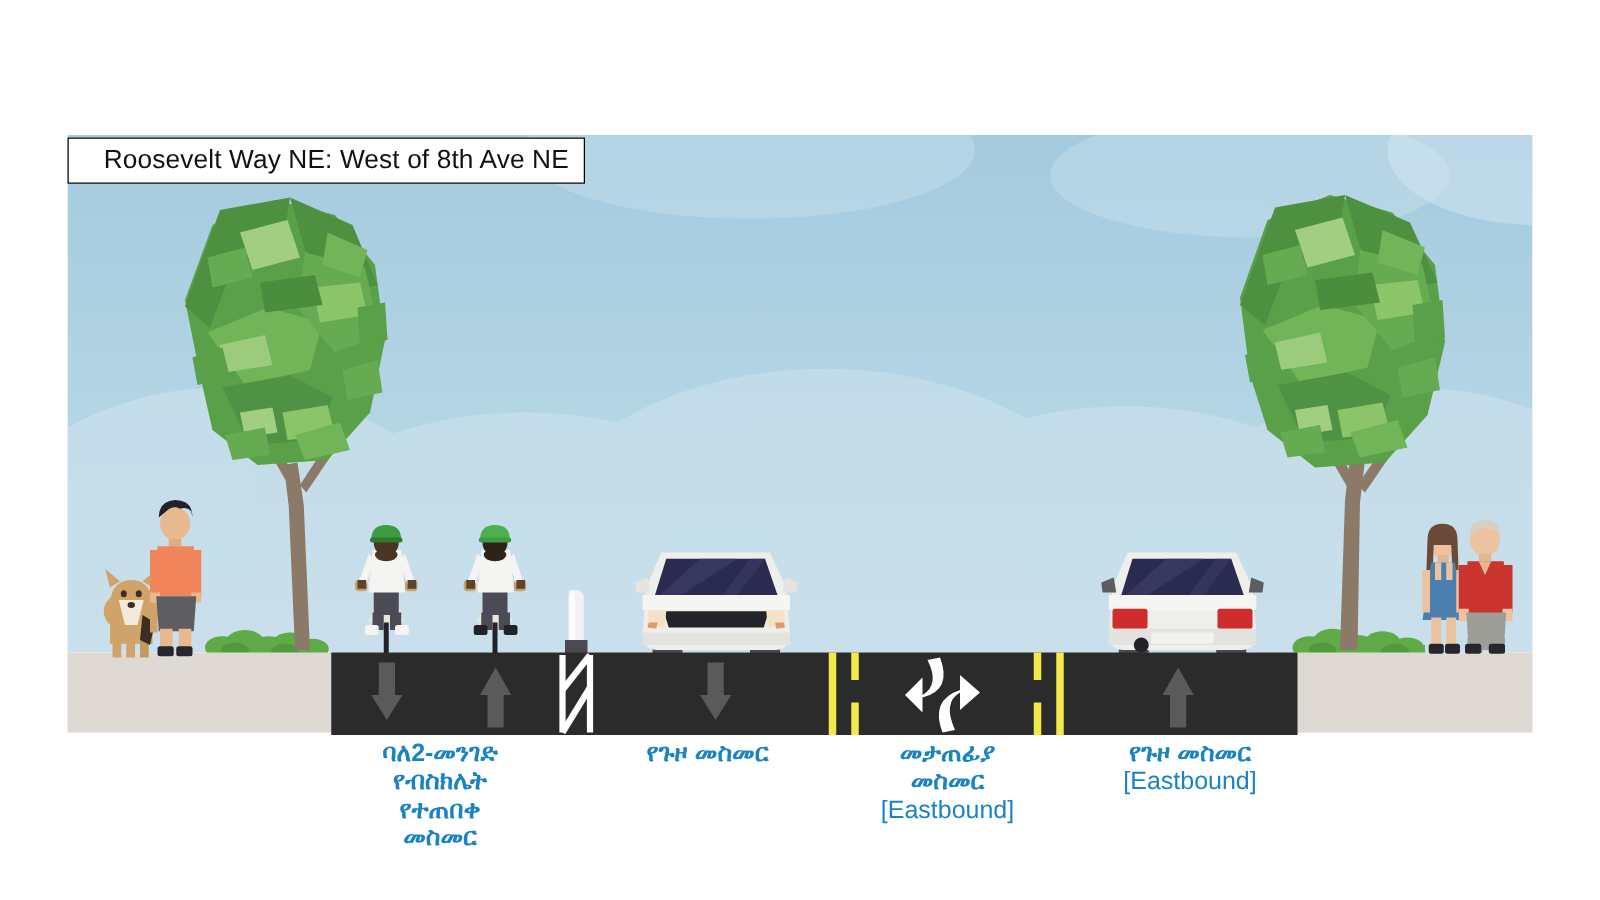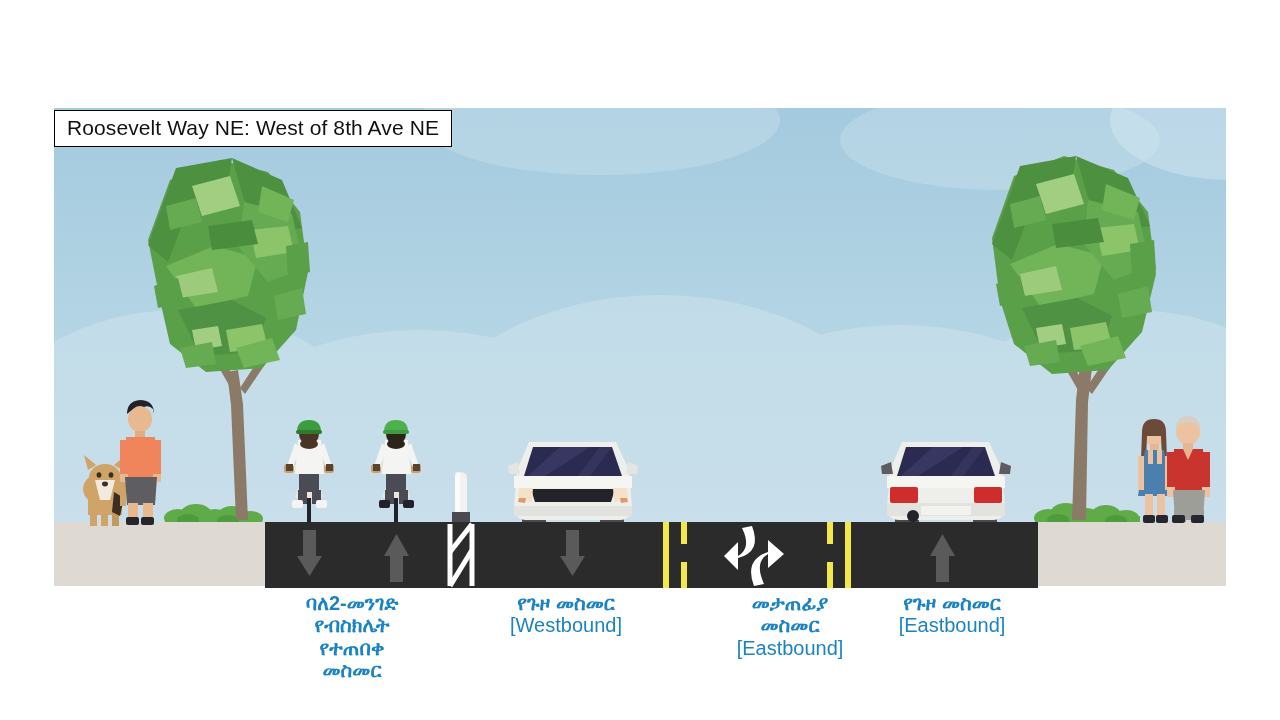--- a/index.html
+++ b/index.html
@@ -20,21 +20,21 @@
     left: 0; top: 0;
     width: 1280px;
     height: 720px;
   }
 
   
   #title-plate {
     position: absolute;
     left: 54px;
     top: 110px;
-    padding: 5px 12px 6px 12px;
+    padding: 5px 12px 6px 28px;
     background: #ffffff;
     border: 1px solid #000000;
     z-index: 40;
   }
   #title-plate .title-text {
     font-family: "Liberation Sans", sans-serif;
     font-size: 21px;
     color: #111111;
     white-space: nowrap;
     letter-spacing: 0.1px;
@@ -55,21 +55,21 @@
     display: block;
   }
   .lane-label .en {
     font-size: 20px;
     font-weight: normal;
     display: block;
   }
 
   #label-bike  { left: 264px; top: 592px; width: 176px; }
   #label-wb    { left: 480px; top: 592px; width: 172px; }
-  #label-turn  { left: 696px; top: 592px; width: 188px; }
+  #label-turn  { left: 664px; top: 592px; width: 188px; }
   #label-eb    { left: 862px; top: 592px; width: 180px; }
 </style>
 </head>
 <body>
 
 <svg id="scene" viewBox="0 0 1280 720" xmlns="http://www.w3.org/2000/svg">
 
   <rect x="0" y="0" width="1280" height="720" fill="#ffffff"></rect>
 
   <defs>
@@ -421,21 +421,20 @@
 
 <div class="lane-label" id="label-bike">
   <span class="am">ባለ2-መንገድ</span>
   <span class="am">የብስክሌት</span>
   <span class="am">የተጠበቀ</span>
   <span class="am">መስመር</span>
 </div>
 
 <div class="lane-label" id="label-wb">
   <span class="am">የጉዞ መስመር</span>
-  <span class="en">[Westbound]</span>
 </div>
 
 <div class="lane-label" id="label-turn">
   <span class="am">መታጠፊያ</span>
   <span class="am">መስመር</span>
   <span class="en">[Eastbound]</span>
 </div>
 
 <div class="lane-label" id="label-eb">
   <span class="am">የጉዞ መስመር</span>

